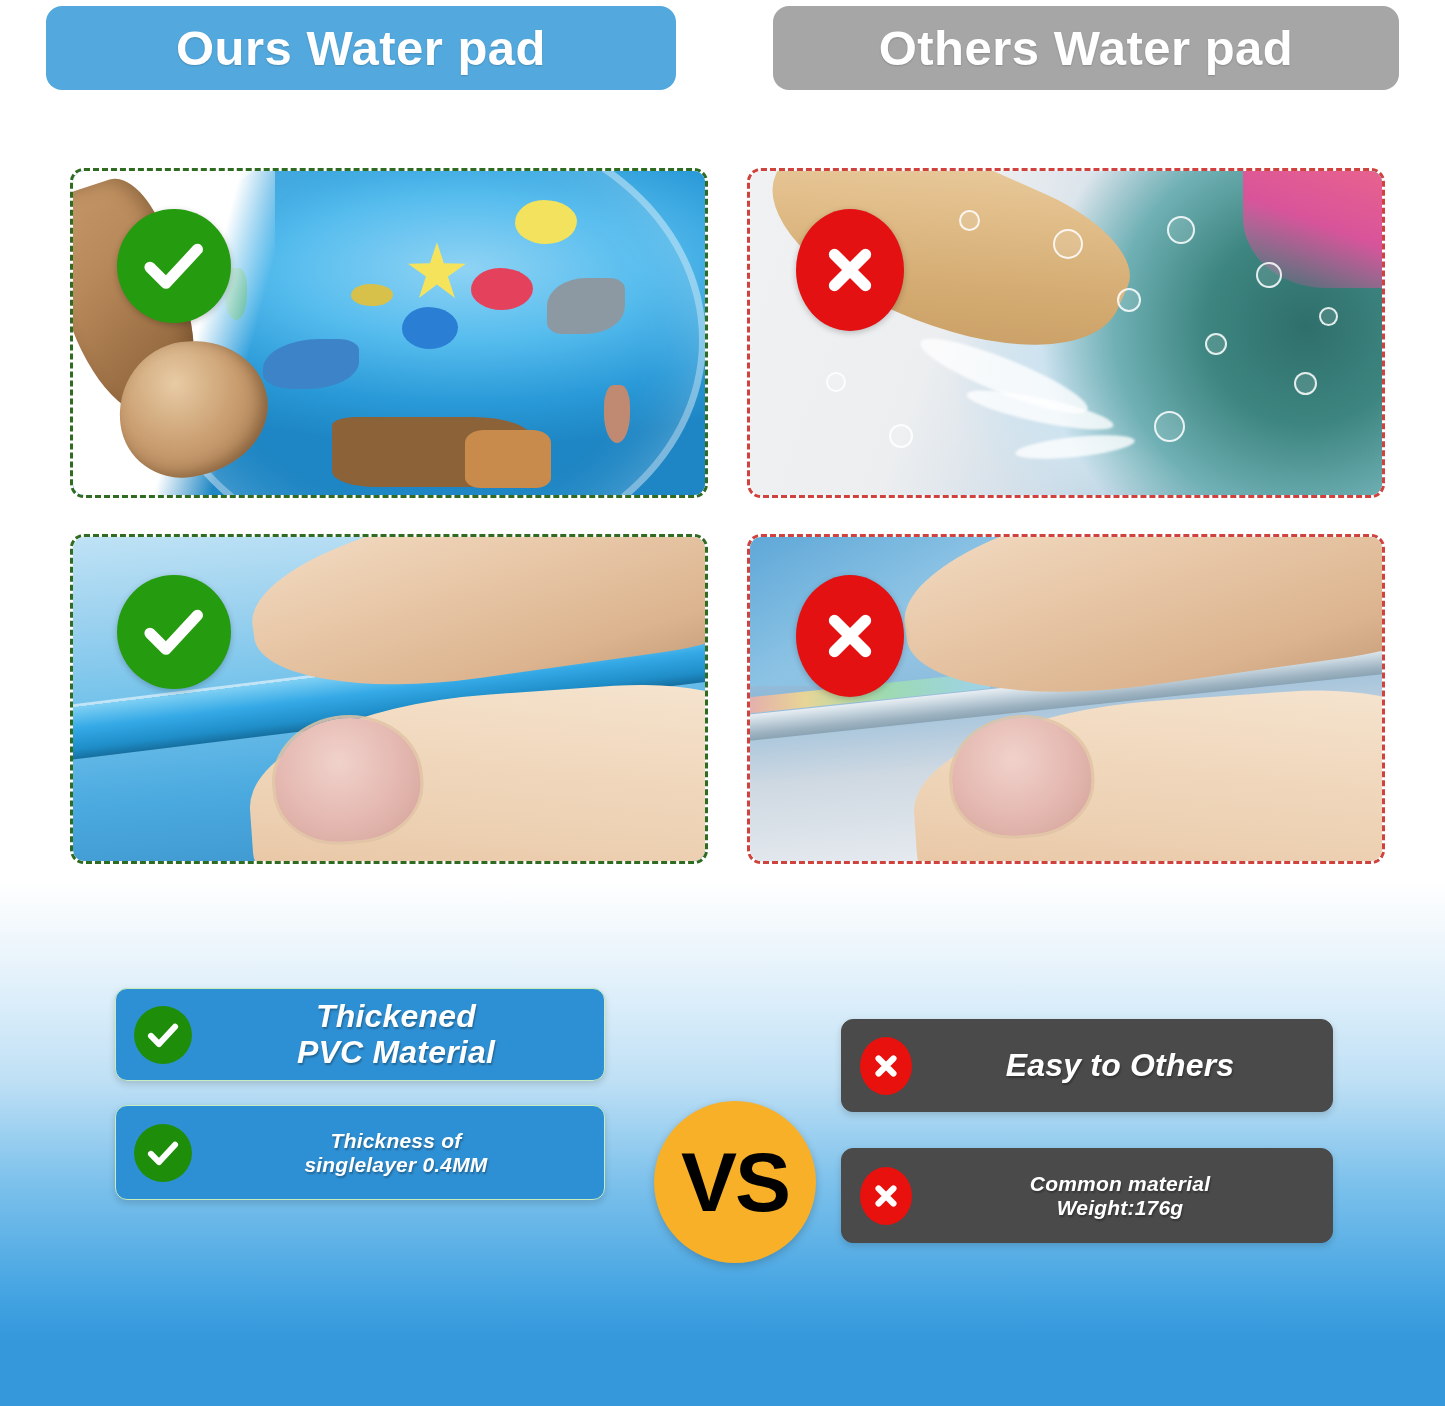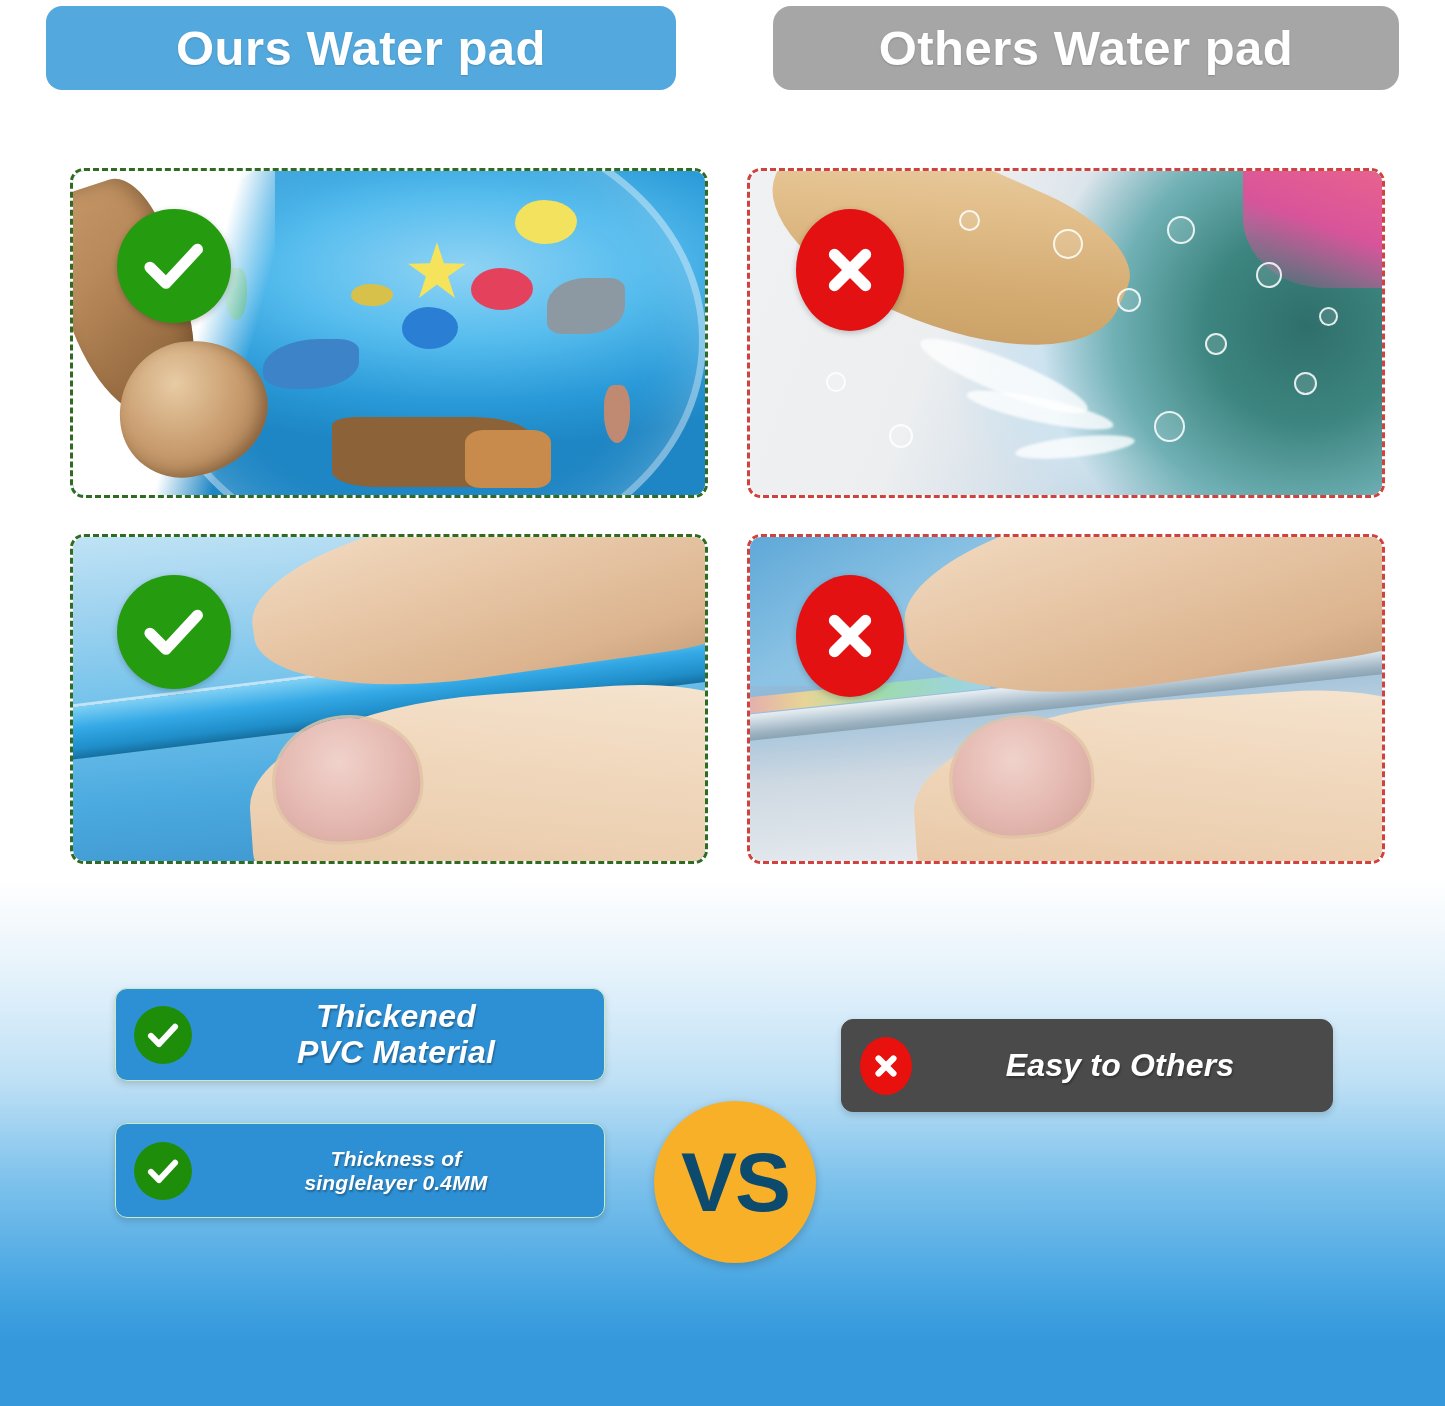--- a/index.html
+++ b/index.html
@@ -46,21 +46,20 @@
   }
   .banner-ours {
     left: 46px;
     width: 630px;
     background: #53a9dd;
   }
   .banner-others {
     left: 773px;
     width: 626px;
     background: #a6a6a6;
-    border-radius: 18px;
   }
 
   
   .photo {
     position: absolute;
     border-radius: 14px;
     overflow: hidden;
     box-sizing: border-box;
   }
   .photo-good { border: 3px dashed #2f6b20; }
@@ -285,21 +284,21 @@
     display: flex;
     align-items: center;
     border-radius: 12px;
     box-sizing: border-box;
     padding: 0 10px 0 18px;
     box-shadow: 0 3px 7px rgba(0,0,0,0.16);
   }
   .pill-good {
     background: #2e90d4;
     border: 1.5px solid #c6ecc0;
-    margin-bottom: 42px;
+    margin-bottom: 24px;
   }
   .pill-bad {
     background: #4a4a4a;
     border: 1.5px solid #4a4a4a;
     margin-bottom: 36px;
   }
   .pill-h1 { height: 93px; }
   .pill-h2 { height: 95px; }
   .pill-h3 { height: 95px; }
 
@@ -336,21 +335,21 @@
     position: absolute;
     left: 654px;
     top: 1101px;
     width: 162px;
     height: 162px;
     border-radius: 50%;
     background: #f7b028;
     display: flex;
     align-items: center;
     justify-content: center;
-    color: #0c4a6e;
+    color: #000000;
     font-weight: bold;
     font-size: 84px;
     letter-spacing: -2px;
     box-shadow: 0 3px 9px rgba(0,0,0,0.2);
   }
 </style>
 </head>
 <body>
 
 <div class="page">
@@ -478,15 +477,24 @@
 
   <div class="features-right">
     <div class="pill pill-bad pill-h1">
       <span class="pill-icon pill-icon-bad">
         <svg width="32" height="32" viewBox="0 0 24 24" aria-hidden="true">
           <path d="M6.4 6.4 L17.6 17.6 M17.6 6.4 L6.4 17.6" fill="none" stroke="#ffffff" stroke-width="4.6" stroke-linecap="round"></path>
         </svg>
       </span>
       <span class="pill-text">Easy to Others</span>
     </div>
+    <div class="pill pill-bad pill-h3">
+      <span class="pill-icon pill-icon-bad">
+        <svg width="32" height="32" viewBox="0 0 24 24" aria-hidden="true">
+          <path d="M6.4 6.4 L17.6 17.6 M17.6 6.4 L6.4 17.6" fill="none" stroke="#ffffff" stroke-width="4.6" stroke-linecap="round"></path>
+        </svg>
+      </span>
+      <span class="pill-text pill-text-sm">Common material
+Weight:176g</span>
+    </div>
   </div>
 
 </div>
 
 </body></html>

